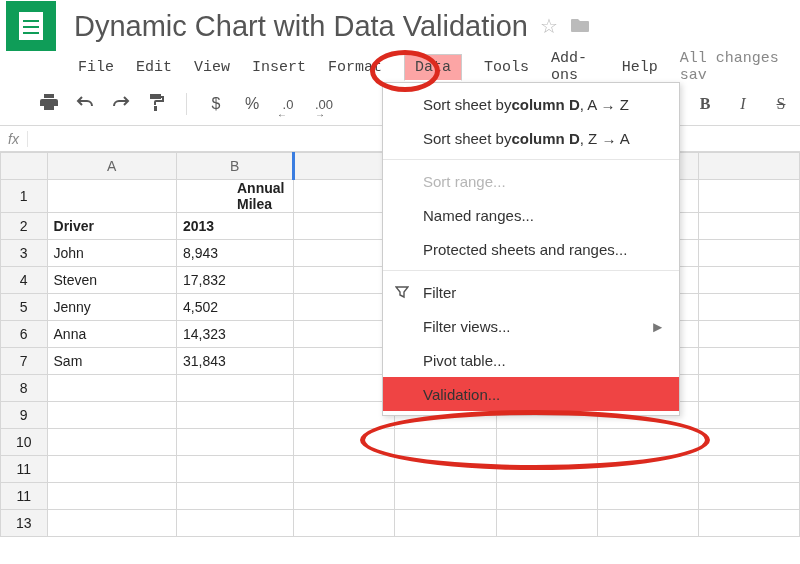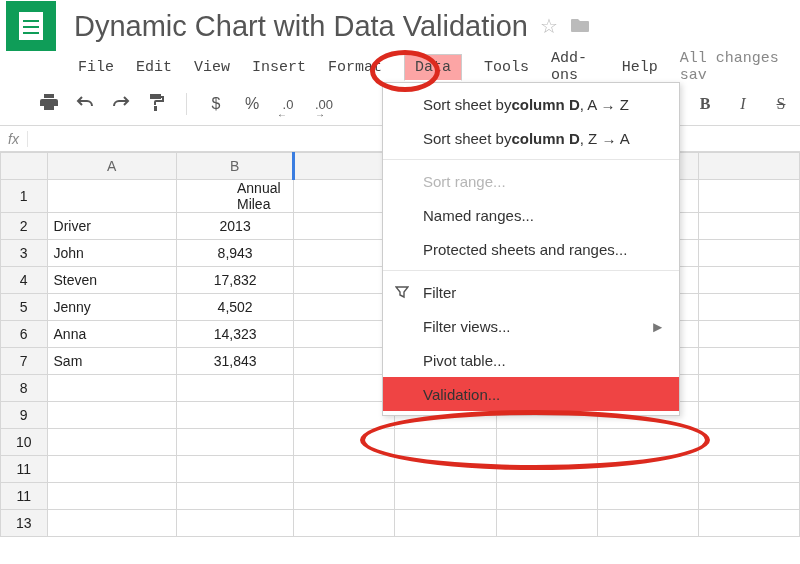--- a/index.html
+++ b/index.html
@@ -29,22 +29,22 @@
   .fx-input { flex:1; border:none; height:100%; padding:0 8px; font-size:13px; }
 
   .sheet { position:relative; }
   table.grid { border-collapse:collapse; table-layout:fixed; width:800px; }
   table.grid th, table.grid td { border:1px solid #d6d6d6; height:27px; font-size:14px; padding:0 6px; color:#222; }
   table.grid th { background:#f3f3f3; color:#666; font-weight:normal; text-align:center; }
   .rowhead { width:46px; background:#f3f3f3; text-align:center; color:#666; font-size:13px; }
   .colA { width:128px; }
   .colB { width:116px; }
   .colO { width:100px; }
-  .bold { font-weight:normal; }
-  .center { text-align:center; }
+  .bold { font-weight:bold; }
+  .center { }
   .sel-border { border-right:3px solid #3a7de0 !important; }
 
   
   .data-menu { position:absolute; top:82px; left:382px; width:298px; background:#fff; border:1px solid #ccc; box-shadow:2px 2px 6px rgba(0,0,0,0.15); z-index:10; padding:4px 0; }
   .data-menu .mi { display:flex; align-items:center; height:34px; padding:0 16px 0 40px; font-size:15px; color:#333; cursor:pointer; position:relative; }
   .data-menu .mi:hover, .data-menu .mi.hl { background:#ef4444; }
   .data-menu .mi.disabled { color:#b6b6b6; }
   .data-menu hr { border:none; border-top:1px solid #e6e6e6; margin:4px 0; }
   .mi .lead-icon { position:absolute; left:12px; font-size:14px; color:#555; }
   .mi .arrow { position:absolute; right:14px; color:#777; }

